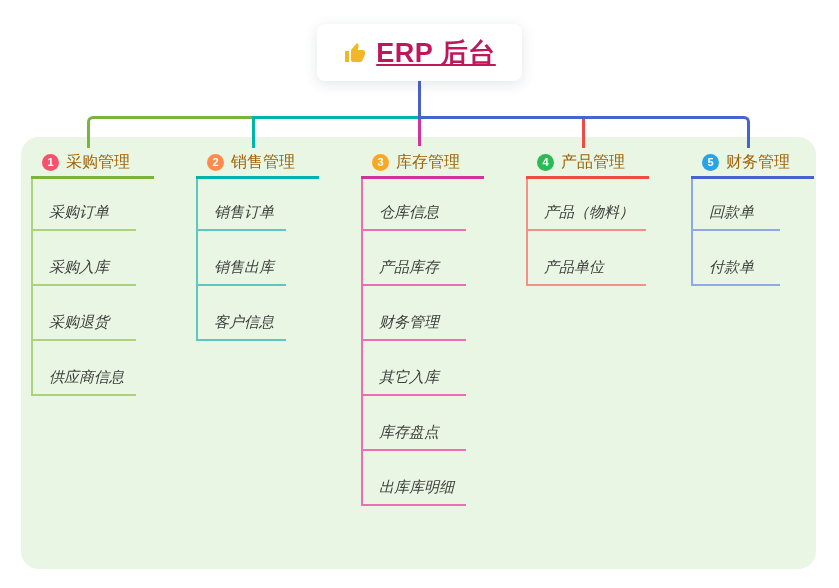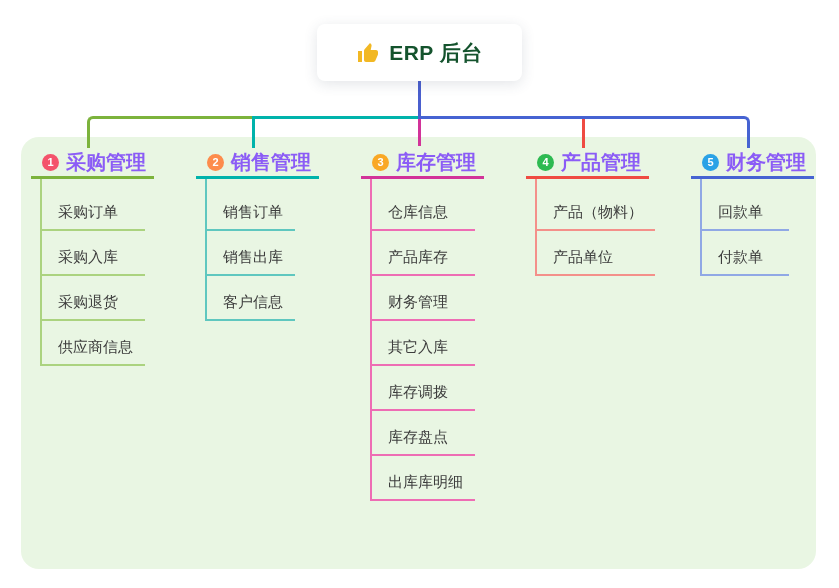--- a/index.html
+++ b/index.html
@@ -10,21 +10,21 @@
     color:#333;
   }
   
   .root-node{
     position:absolute;left:317px;top:24px;width:205px;height:57px;
     background:#fff;border-radius:8px;
     box-shadow:0 3px 14px rgba(60,70,90,.14);
     display:flex;align-items:center;justify-content:center;gap:9px;
     z-index:5;
   }
-  .root-node .title{font-size:21px;font-weight:600;color:#14532d;letter-spacing:.5px;}
+  .root-node .title{font-size:27px;font-weight:600;color:#be185d;letter-spacing:.5px;text-decoration:underline;}
   .root-node svg{display:block;}
   
   .panel{
     position:absolute;left:21px;top:137px;width:795px;height:432px;
     border-radius:18px;z-index:1;
   }
   
   .connectors{position:absolute;left:0;top:0;width:839px;height:588px;z-index:2;pointer-events:none;}
   .connectors div{position:absolute;box-sizing:border-box;}
   
@@ -35,27 +35,28 @@
     width:112px;height:27px;box-sizing:content-box;
     padding:0 0 0 11px;
     border-bottom:3px solid var(--main);
     cursor:default;
   }
   .badge{
     width:17px;height:17px;border-radius:50%;flex:0 0 17px;
     background:var(--badge);color:#fff;
     font-size:11px;font-weight:bold;line-height:17px;text-align:center;
   }
-  .branch-label{font-size:20px;font-weight:700;color:#8b5cf6;white-space:nowrap;}
+  .branch-label{font-size:16px;font-weight:400;color:#a16207;white-space:nowrap;}
   .children{
-    margin-left:9px;width:-moz-fit-content;width:fit-content;
+    width:-moz-fit-content;width:fit-content;
     border-left:2px solid var(--light);
+    font-style:italic;
   }
   .child{
-    box-sizing:border-box;height:45px;min-width:87px;
+    box-sizing:border-box;height:55px;min-width:87px;
     border-bottom:2px solid var(--light);
     display:flex;align-items:flex-end;
     padding:0 12px 7px 16px;white-space:nowrap;
   }
   .child:first-child{height:52px;}
   .child span{font-size:15px;color:#3d3d3d;}
 </style>
 </head>
 <body>
 
@@ -129,23 +130,20 @@
         <div class="child">
           <span>产品库存</span>
         </div>
         <div class="child">
           <span>财务管理</span>
         </div>
         <div class="child">
           <span>其它入库</span>
         </div>
         <div class="child">
-          <span>库存调拨</span>
-        </div>
-        <div class="child">
           <span>库存盘点</span>
         </div>
         <div class="child">
           <span>出库库明细</span>
         </div>
       </div>
     </div>
     <div class="branch" style="left: 505px; --main: #ef4b42; --light: #f4908a; --badge: #2eba52;">
       <div class="branch-header">
         <span class="badge">4</span>

